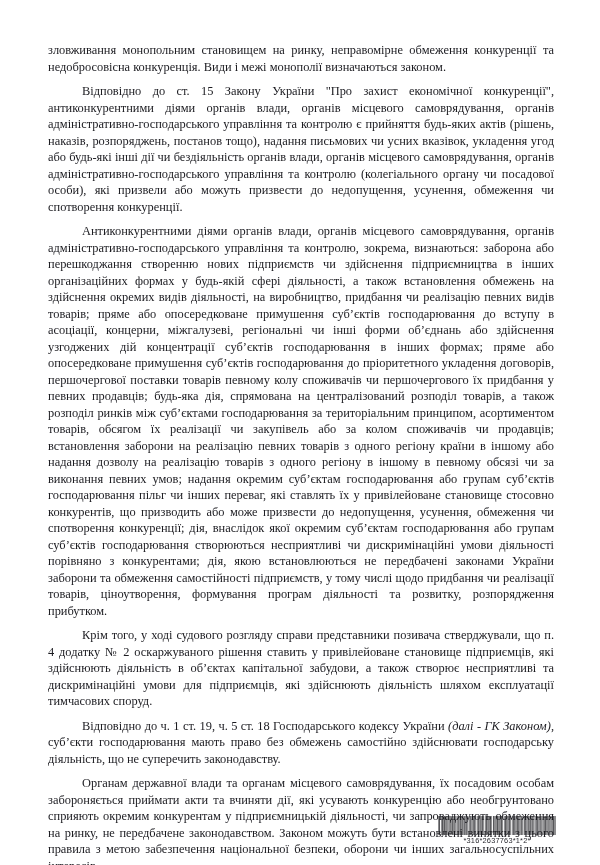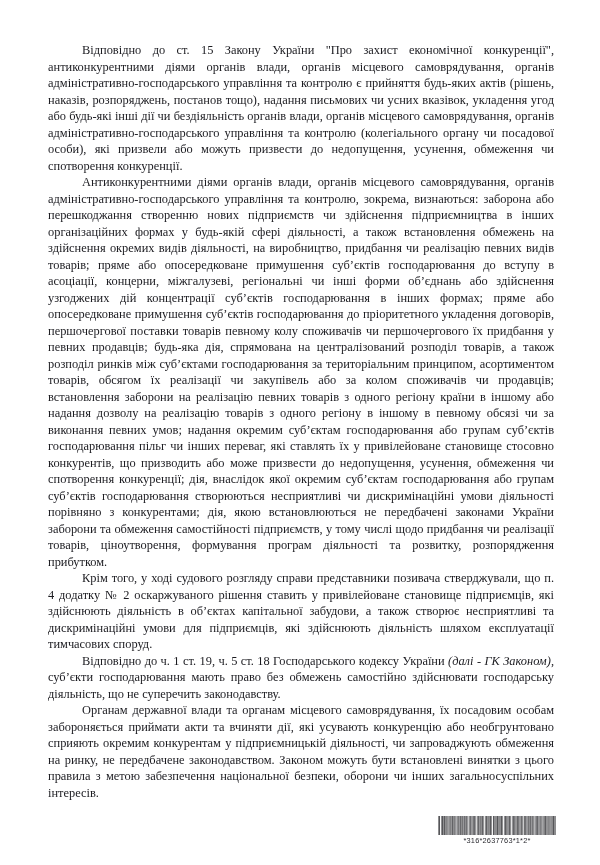--- a/index.html
+++ b/index.html
@@ -30,20 +30,21 @@
     -webkit-font-smoothing: antialiased;
   }
   .doc-body p {
     margin: 0;
     text-indent: 0;
     text-align: justify;
     hyphens: none;
   }
   .doc-body p.indent {
     text-indent: 34px;
+    margin-top: 8px;
   }
   .doc-body p > span.ital {
     font-style: italic;
   }
   
 
   .barcode-block {
     position: absolute;
     left: 437px;
     top: 816px;
@@ -65,20 +66,21 @@
     color: #2a2a30;
     white-space: nowrap;
   }
 </style>
 </head>
 <body>
 
 <div class="page">
 
   <div class="doc-body">
+      <p>зловживання монопольним становищем на ринку, неправомірне обмеження конкуренції та недобросовісна конкуренція. Види і межі монополії визначаються законом.</p>
       <p class="indent">Відповідно до ст. 15 Закону України "Про захист економічної конкуренції", антиконкурентними діями органів влади, органів місцевого самоврядування, органів адміністративно-господарського управління та контролю є прийняття будь-яких актів (рішень, наказів, розпоряджень, постанов тощо), надання письмових чи усних вказівок, укладення угод або будь-які інші дії чи бездіяльність органів влади, органів місцевого самоврядування, органів адміністративно-господарського управління та контролю (колегіального органу чи посадової особи), які призвели або можуть призвести до недопущення, усунення, обмеження чи спотворення конкуренції.</p>
       <p class="indent">Антиконкурентними діями органів влади, органів місцевого самоврядування, органів адміністративно-господарського управління та контролю, зокрема, визнаються: заборона або перешкоджання створенню нових підприємств чи здійснення підприємництва в інших організаційних формах у будь-якій сфері діяльності, а також встановлення обмежень на здійснення окремих видів діяльності, на виробництво, придбання чи реалізацію певних видів товарів; пряме або опосередковане примушення суб’єктів господарювання до вступу в асоціації, концерни, міжгалузеві, регіональні чи інші форми об’єднань або здійснення узгоджених дій концентрації суб’єктів господарювання в інших формах; пряме або опосередковане примушення суб’єктів господарювання до пріоритетного укладення договорів, першочергової поставки товарів певному колу споживачів чи першочергового їх придбання у певних продавців; будь-яка дія, спрямована на централізований розподіл товарів, а також розподіл ринків між суб’єктами господарювання за територіальним принципом, асортиментом товарів, обсягом їх реалізації чи закупівель або за колом споживачів чи продавців; встановлення заборони на реалізацію певних товарів з одного регіону країни в іншому або надання дозволу на реалізацію товарів з одного регіону в іншому в певному обсязі чи за виконання певних умов; надання окремим суб’єктам господарювання або групам суб’єктів господарювання пільг чи інших переваг, які ставлять їх у привілейоване становище стосовно конкурентів, що призводить або може призвести до недопущення, усунення, обмеження чи спотворення конкуренції; дія, внаслідок якої окремим суб’єктам господарювання або групам суб’єктів господарювання створюються несприятливі чи дискримінаційні умови діяльності порівняно з конкурентами; дія, якою встановлюються не передбачені законами України заборони та обмеження самостійності підприємств, у тому числі щодо придбання чи реалізації товарів, ціноутворення, формування програм діяльності та розвитку, розпорядження прибутком.</p>
       <p class="indent">Крім того, у ході судового розгляду справи представники позивача стверджували, що п. 4 додатку № 2 оскаржуваного рішення ставить у привілейоване становище підприємців, які здійснюють діяльність в об’єктах капітальної забудови, а також створює несприятливі та дискримінаційні умови для підприємців, які здійснюють діяльність шляхом експлуатації тимчасових споруд.</p>
       <p class="indent"><span>Відповідно до ч. 1 ст. 19, ч. 5 ст. 18 Господарського кодексу України </span><span class="ital">(далі - ГК Законом)</span><span>, суб’єкти господарювання мають право без обмежень самостійно здійснювати господарську діяльність, що не суперечить законодавству.</span></p>
       <p class="indent">Органам державної влади та органам місцевого самоврядування, їх посадовим особам забороняється приймати акти та вчиняти дії, які усувають конкуренцію або необгрунтовано сприяють окремим конкурентам у підприємницькій діяльності, чи запроваджують обмеження на ринку, не передбачене законодавством. Законом можуть бути встановлені винятки з цього правила з метою забезпечення національної безпеки, оборони чи інших загальносуспільних інтересів.</p>
     </div>
 
   <div class="barcode-block">
     <svg class="barcode-bars" viewBox="0 0 238 19" preserveAspectRatio="none" aria-hidden="true">
         <rect x="0" y="0" width="1" height="19" fill="#1b1b20"></rect>

